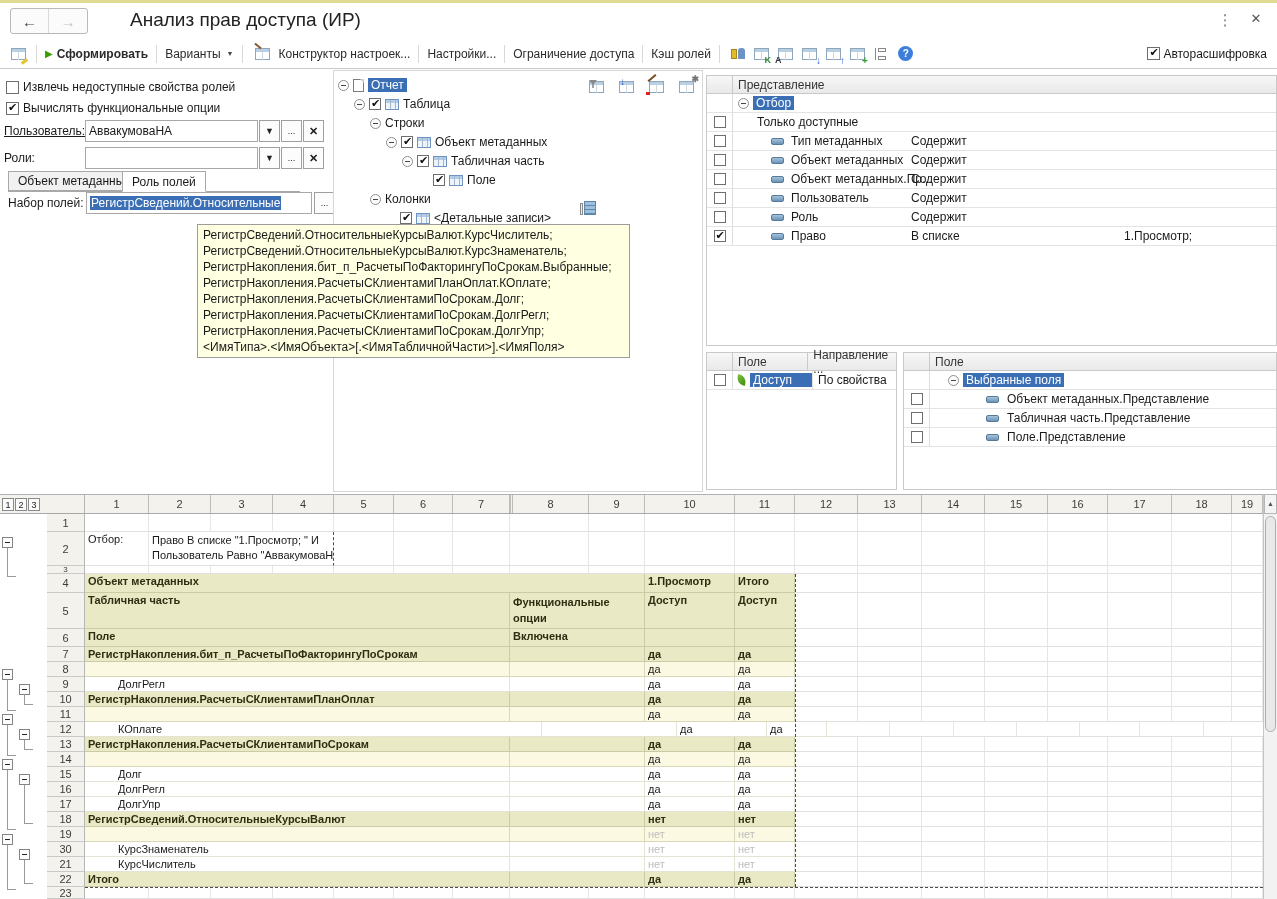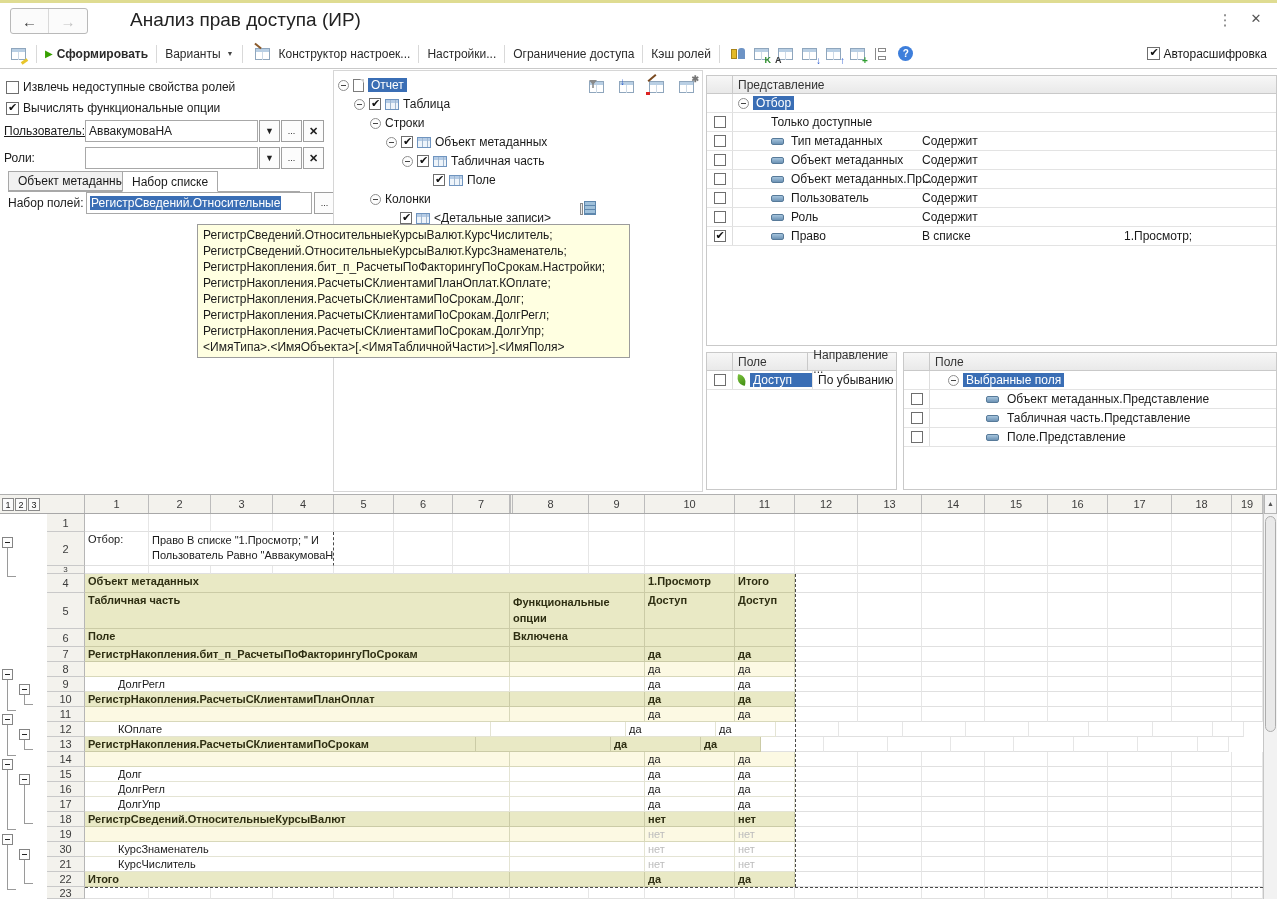--- a/index.html
+++ b/index.html
@@ -55,21 +55,21 @@
   .tab.active { background:#fff; border-bottom:1px solid #fff; height:21px; z-index:2; }
   #treepanel { left:333px; top:70px; width:370px; height:422px; border:1px solid #d6d6d6; background:#fff; font-size:12px; }
   .trow { position:absolute; display:flex; align-items:center; gap:4px; height:16px; }
   .cornicons { position:absolute; right:4px; top:6px; display:flex; gap:6px; }
   
   .panel { border:1px solid #c9c9c9; background:#fff; font-size:12px; }
   .phead { height:18px; background:linear-gradient(#f7f7f7,#e9e9e9); border-bottom:1px solid #c9c9c9; display:flex; align-items:center; color:#333; }
   .cbcol { width:26px; height:100%; border-right:1px solid #dedede; display:flex; align-items:center; justify-content:center; flex:none; }
   .vrow { height:19px; border-bottom:1px solid #e3e3e3; display:flex; align-items:center; position:relative; }
   .vlabel { white-space:nowrap; }
-  .vcond { position:absolute; left:215px; }
+  .vcond { position:absolute; left:204px; }
   .vval { position:absolute; left:417px; }
   
   #tooltip { left:197px; top:224px; width:433px; background:#ffffe1; border:1px solid #9c9c9c; padding:2px 5px; font-size:12px; line-height:16px; z-index:50; white-space:nowrap; }
   
   #sheet { left:0; top:494px; width:1277px; height:405px; background:#fff; font-size:11px; }
   #colhead { position:absolute; left:0; top:0; height:20px; width:1263px; background:#f3f2ed; border-top:1px solid #b0b0b0; border-bottom:1px solid #a8a8a8; display:flex; }
   .chcell { border-right:1px solid #bcbcbc; display:flex; align-items:center; justify-content:center; color:#3c3c3c; flex:none; }
   .chcell.dbl { border-left:3px double #bcbcbc; }
   #corner { width:85px; border-right:1px solid #b6b6b6; position:relative; flex:none; }
   .glvl { position:absolute; top:3px; width:12px; height:13px; border:1px solid #8a8a8a; background:#fbfbfb; font-size:9px; text-align:center; line-height:12px; }
@@ -199,21 +199,21 @@
   <div class="fbtn x" style="left:303px;top:50px;">✕</div>
 
   <div class="abs" style="left:4px;top:81px;">Роли:</div>
   <div class="field" style="left:85px;top:77px;width:173px;"></div>
   <div class="fbtn" style="left:259px;top:77px;">▼</div>
   <div class="fbtn" style="left:281px;top:77px;">...</div>
   <div class="fbtn x" style="left:303px;top:77px;">✕</div>
 
   <div class="abs" style="left:8px;top:121px;width:292px;border-bottom:1px solid #a8a8a8;height:0;"></div>
   <div class="tab" style="left:8px;top:101px;">Объект метаданных</div>
-  <div class="tab active" style="left:122px;top:101px;">Набор списке</div>
+  <div class="tab active" style="left:122px;top:101px;">Роль полей</div>
 
   <div class="abs" style="left:8px;top:126px;">Набор полей:</div>
   <div class="field" style="left:86px;top:122px;width:226px;">
       <span class="sel" style="padding:0 1px;">РегистрСведений.Относительные</span>
     </div>
   <div class="fbtn" style="left:314px;top:122px;">...</div>
   <div class="fbtn x" style="left:336px;top:122px;">✕</div>
 </div>
 
 <div class="abs" id="treepanel">
@@ -290,21 +290,21 @@
   <div class="vrow">
     <span class="cbcol"></span>
     <span style="margin-left:5px;margin-right:4px;" class="exp"></span>
     <span class="sel">Отбор</span>
   </div>
   <div id="view-rows">
       <div class="vrow">
         <span class="cbcol">
           <span class="cb small"></span>
         </span>
-        <span style="margin-left: 38px; display: flex; align-items: flex-start; gap: 7px;">
+        <span style="margin-left: 24px; display: flex; align-items: flex-start; gap: 7px;">
           <span class="vlabel">Только доступные</span>
         </span>
       </div>
       <div class="vrow">
         <span class="cbcol">
           <span class="cb small"></span>
         </span>
         <span style="margin-left: 38px; display: flex; align-items: center; gap: 7px;">
           <span class="baric"></span>
           <span class="vlabel">Тип метаданных</span>
@@ -372,21 +372,21 @@
     <span style="padding-left:5px;">Направление ...</span>
   </div>
   <div class="vrow">
     <span class="cbcol">
         <span class="cb small"></span>
       </span>
     <span style="width:80px;height:100%;display:flex;align-items:center;gap:4px;padding-left:4px;border-right:1px solid #e3e3e3;">
       <span class="leafic"></span>
       <span class="sel" style="flex:1;">Доступ</span>
     </span>
-    <span style="padding-left:5px;">По убыванию</span>
+    <span style="padding-left:5px;">По свойства</span>
   </div>
 </div>
 
 <div class="abs panel" style="left:903px;top:352px;width:374px;height:138px;">
   <div class="phead">
     <span class="cbcol" style="border-right-color:#c9c9c9;"></span>
     <span style="padding-left:5px;">Поле</span>
   </div>
   <div class="vrow">
     <span class="cbcol"></span>
@@ -420,21 +420,21 @@
           <span class="baric"></span>
           <span class="vlabel">Поле.Представление</span>
         </span>
       </div>
     </div>
 </div>
 
 <div class="abs" id="tooltip">
     <div>РегистрСведений.ОтносительныеКурсыВалют.КурсЧислитель;</div>
     <div>РегистрСведений.ОтносительныеКурсыВалют.КурсЗнаменатель;</div>
-    <div>РегистрНакопления.бит_п_РасчетыПоФакторингуПоСрокам.Настройки;</div>
+    <div>РегистрНакопления.бит_п_РасчетыПоФакторингуПоСрокам.Выбранные;</div>
     <div>РегистрНакопления.РасчетыСКлиентамиПланОплат.КОплате;</div>
     <div>РегистрНакопления.РасчетыСКлиентамиПоСрокам.Долг;</div>
     <div>РегистрНакопления.РасчетыСКлиентамиПоСрокам.ДолгРегл;</div>
     <div>РегистрНакопления.РасчетыСКлиентамиПоСрокам.ДолгУпр;</div>
     <div>&lt;ИмяТипа&gt;.&lt;ИмяОбъекта&gt;[.&lt;ИмяТабличнойЧасти&gt;].&lt;ИмяПоля&gt;</div>
   </div>
 
 <div class="abs" id="sheet">
   <div id="colhead">
     <div id="corner">
@@ -661,37 +661,37 @@
         <span class="c plain" style="width: 63px;"></span>
         <span class="c plain" style="width: 63px;"></span>
         <span class="c plain" style="width: 60px;"></span>
         <span class="c plain" style="width: 64px;"></span>
         <span class="c plain" style="width: 60px;"></span>
         <span class="c plain" style="width: 31px;"></span>
       </div>
       <div class="srow fieldrow" style="height: 15px;">
         <span class="strip"></span>
         <span class="numc">12</span>
-        <span class="c indent" style="width: 406px;">КОплате</span>
+        <span class="c indent" style="width: 457px;">КОплате</span>
         <span class="c" style="width: 135px;"></span>
         <span class="c" style="width: 90px;">да</span>
         <span class="c" style="width: 60px;">да</span>
         <span class="c plain" style="width: 63px;"></span>
         <span class="c plain" style="width: 64px;"></span>
         <span class="c plain" style="width: 63px;"></span>
         <span class="c plain" style="width: 63px;"></span>
         <span class="c plain" style="width: 60px;"></span>
         <span class="c plain" style="width: 64px;"></span>
         <span class="c plain" style="width: 60px;"></span>
         <span class="c plain" style="width: 31px;"></span>
       </div>
       <div class="srow band" style="height: 15px;">
         <span class="strip"></span>
         <span class="numc">13</span>
-        <span class="c bold" style="width: 391px;">РегистрНакопления.РасчетыСКлиентамиПоСрокам</span>
+        <span class="c bold" style="width: 425px;">РегистрНакопления.РасчетыСКлиентамиПоСрокам</span>
         <span class="c" style="width: 135px;"></span>
         <span class="c bold" style="width: 90px;">да</span>
         <span class="c bold" style="width: 60px;">да</span>
         <span class="c plain" style="width: 63px;"></span>
         <span class="c plain" style="width: 64px;"></span>
         <span class="c plain" style="width: 63px;"></span>
         <span class="c plain" style="width: 63px;"></span>
         <span class="c plain" style="width: 60px;"></span>
         <span class="c plain" style="width: 64px;"></span>
         <span class="c plain" style="width: 60px;"></span>

